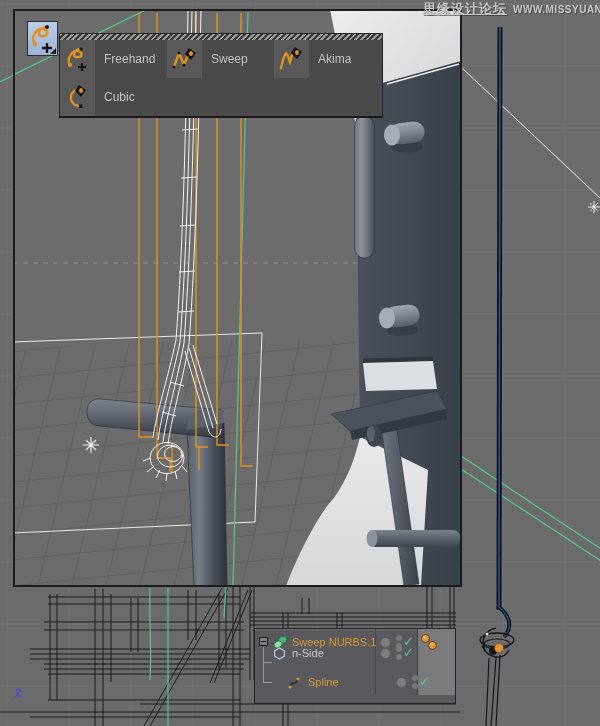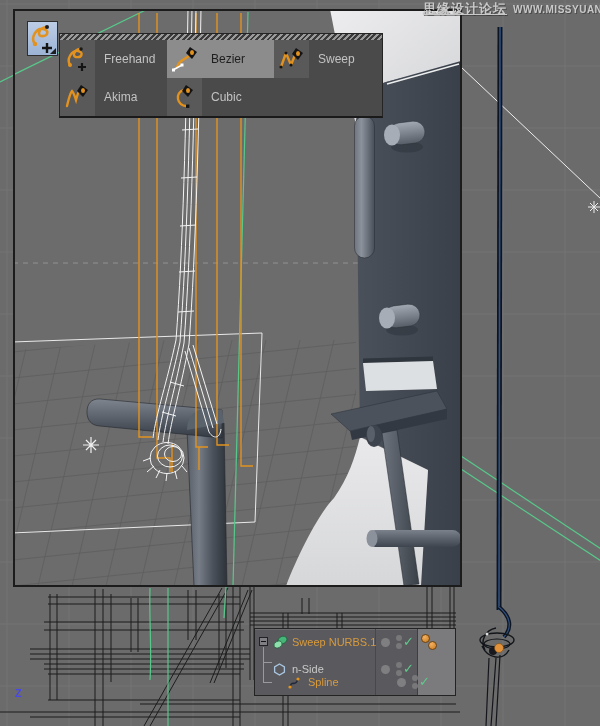--- a/index.html
+++ b/index.html
@@ -39,21 +39,21 @@
     grid-auto-rows:38px; }
   .menu-item { display:flex; align-items:center; cursor:default; }
   .menu-item .ibox { width:35px; height:38px; background:#595959; display:flex;
     align-items:center; justify-content:center; flex:none; }
   .menu-item .lbl { font-size:12px; color:#c3c3c3; padding-left:9px; }
   .menu-item.selected { background:#8c8c8c; }
   .menu-item.selected .ibox { background:#8c8c8c; }
   .menu-item.selected .lbl { color:#1e1e1e; }
 
   
-  #om-panel { position:absolute; left:254px; top:628px; width:202px; height:68px;
+  #om-panel { position:absolute; left:254px; top:628px; width:202px; height:76px;
     background:#5a5a5e; border:1px solid #232323; z-index:46;
     box-shadow:inset 0 1px 0 #6d6d71; }
   #om-tagcol { position:absolute; left:162px; top:0; width:38px; height:66px;
     background:#7b7b7e; border-left:1px solid #3e3e42; }
   .om-row { position:absolute; left:0; width:200px; height:20px; }
   .om-name { position:absolute; left:37px; top:0; font-size:11px; line-height:20px;
     color:#c9c9c9; white-space:nowrap; }
   .om-name.sel { color:#d89a3c; }
   .om-bigdot { position:absolute; left:126px; top:5.5px; width:9px; height:9px;
     border-radius:50%; background:#7f7f82; }
@@ -262,33 +262,20 @@
     <div class="menu-item">
       <span class="ibox">
         <svg width="26" height="26" viewBox="0 0 26 26">
           <path d="M5,19 C1,13 7,4 13,5 C19,6 17,12 11,11 C7,10 9,4 15,3" stroke="#e2921f" stroke-width="2.4" fill="none" stroke-linecap="round"></path>
           <circle cx="5" cy="19" r="2" fill="#e2921f"></circle>
               <circle cx="16" cy="3" r="1.8" fill="#1a1a1a"></circle>
           <path d="M17,17V25 M13,21H21" stroke="#141414" stroke-width="2.2"></path>
         </svg>
           </span>
       <span class="lbl">Freehand</span>
-    </div>
-    <div class="menu-item selected">
-      <span class="ibox">
-        <svg width="26" height="26" viewBox="0 0 26 26">
-          <path d="M5,21 C9,11 13,16 19,7" stroke="#e2921f" stroke-width="2.4" fill="none" stroke-linecap="round"></path>
-          <line x1="1" y1="24" x2="10" y2="19" stroke="#ffffff" stroke-width="1.6"></line>
-          <rect x="0" y="22.5" width="3" height="3" fill="#ffffff"></rect>
-              <rect x="8.5" y="17.5" width="3" height="3" fill="#ffffff"></rect>
-          <polygon points="18,1 25,6 20,13 14,7" fill="#141414"></polygon>
-          <ellipse cx="20" cy="6.5" rx="2" ry="2.6" fill="#e2921f"></ellipse>
-        </svg>
-          </span>
-      <span class="lbl">Bezier</span>
     </div>
     <div class="menu-item">
       <span class="ibox">
         <svg width="26" height="26" viewBox="0 0 26 26">
           <path d="M2,21 L7,7 L12,19 L16,9" stroke="#e2921f" stroke-width="2.4" fill="none" stroke-linejoin="round" stroke-linecap="round"></path>
           <circle cx="2" cy="21" r="1.6" fill="#141414"></circle>
               <circle cx="7" cy="7" r="1.6" fill="#141414"></circle>
               <circle cx="12" cy="19" r="1.6" fill="#141414"></circle>
           <polygon points="17,2 24,7 19,14 13,8" fill="#141414"></polygon>
           <ellipse cx="19" cy="7.5" rx="2" ry="2.6" fill="#e2921f"></ellipse>
@@ -335,21 +322,21 @@
     </svg>
     <span class="om-name sel">Sweep NURBS.1</span>
     <span class="om-bigdot"></span>
     <span class="om-dot d1"></span>
     <span class="om-dot d2"></span>
     <span class="om-check">✓</span>
     <span class="om-tag" style="left:166px;top:2px;"></span>
     <span class="om-tag" style="left:173px;top:9px;"></span>
   </div>
 
-  <div class="om-row" style="top:30px;">
+  <div class="om-row" style="top:14px;">
     <svg style="position:absolute;left:18px;top:4px;" width="13" height="13" viewBox="0 0 13 13">
       <polygon points="6.5,1 11.4,3.9 11.4,9.1 6.5,12 1.6,9.1 1.6,3.9" fill="none" stroke="#a9c6e2" stroke-width="1.3"></polygon>
     </svg>
     <span class="om-name">n-Side</span>
     <span class="om-bigdot"></span>
     <span class="om-dot d1"></span>
     <span class="om-dot d2"></span>
     <span class="om-check">✓</span>
   </div>
 

